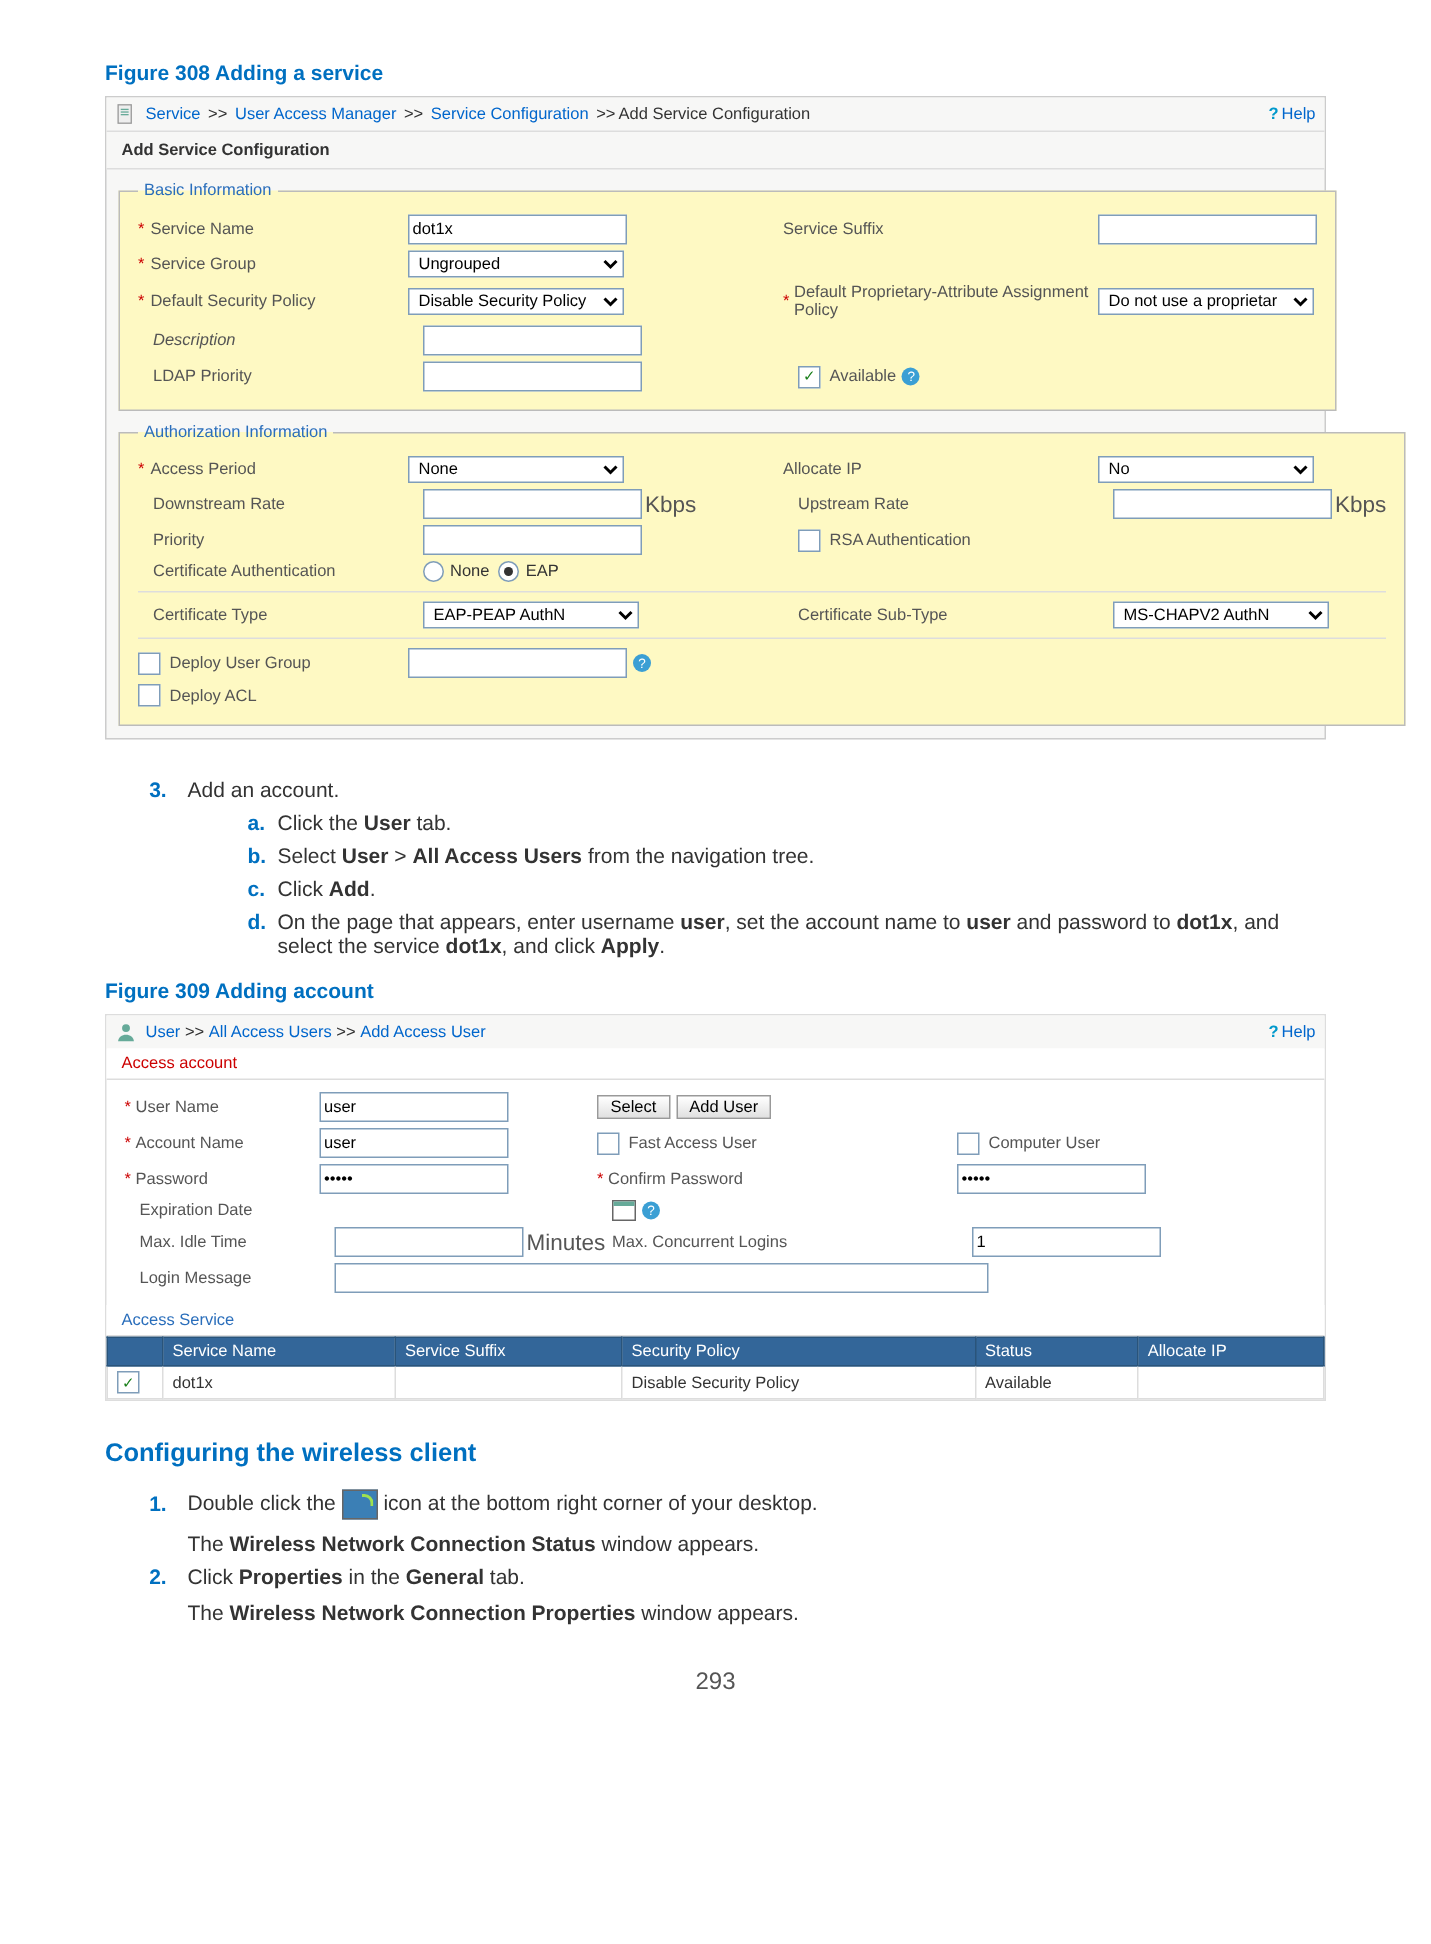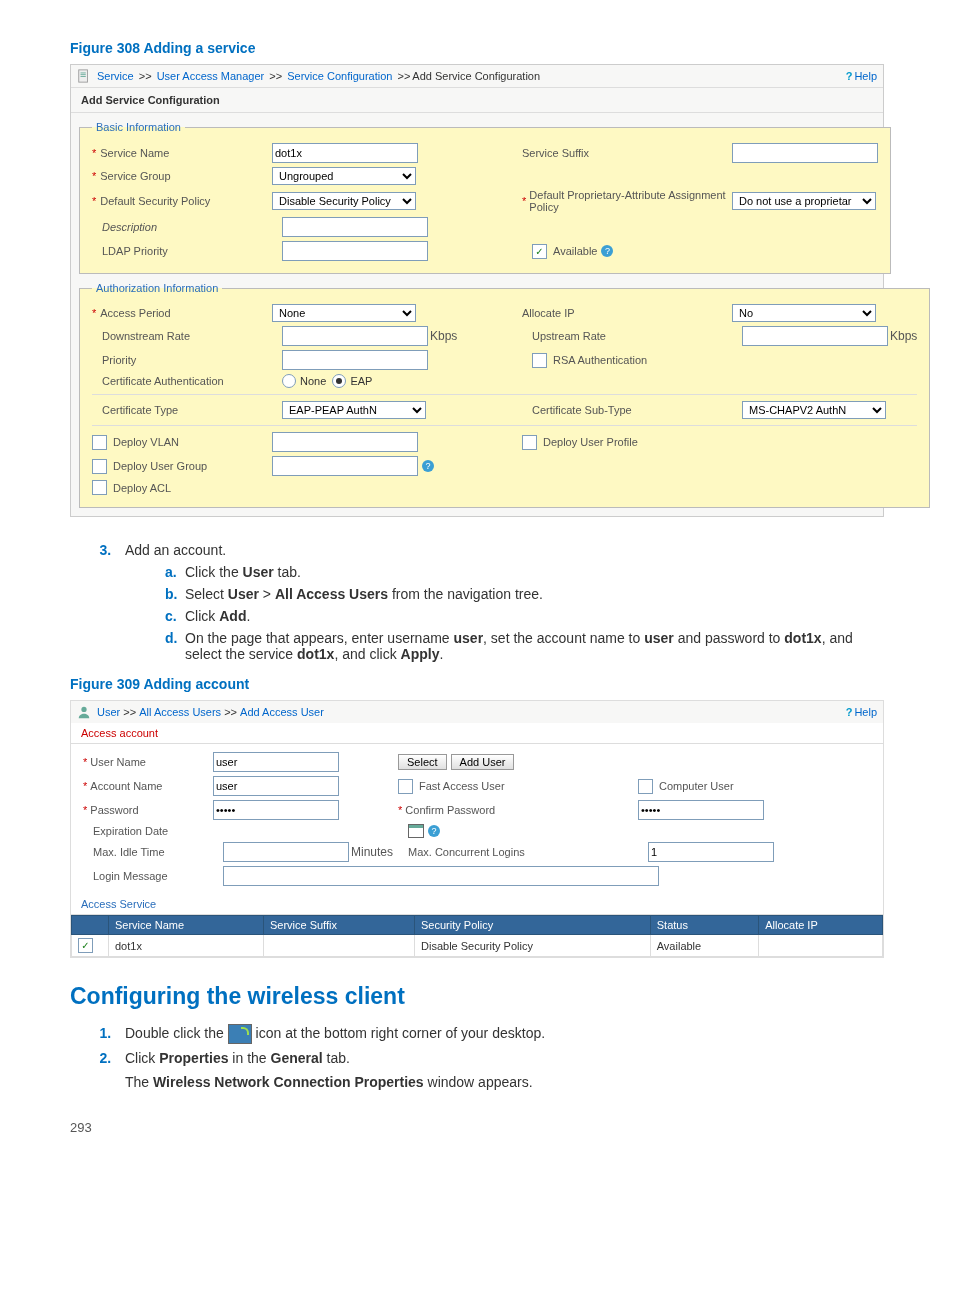--- a/index.html
+++ b/index.html
@@ -77,21 +77,21 @@
   .form-row .ctrl2 { flex:1; display:flex; align-items:center;}
   input.inp, select.sel {
     border: 1px solid #7f9db9;
     font-size: 11px;
     height: 18px;
     padding: 0 2px;
     background: #fff;
   }
   input.inp { width: 140px; }
   select.sel { width: 144px; }
-  .unit { font-size: 12px; color: #555; margin-left:2px;}
+  .unit { font-size: 15px; color: #555; margin-left:2px;}
   .cb {
     width: 13px;
     height: 13px;
     border: 1px solid #7f9db9;
     background: #fff;
     display: inline-flex;
     align-items: center;
     justify-content: center;
     margin-right: 6px;
     font-size: 10px;
@@ -198,21 +198,21 @@
     padding-left:20px;
   }
   ol.substeps>li .subnum{
     position:absolute;
     left:0;
     color:#0070c0;
     font-weight:bold;
   }
   h2.section {
     color:#0070c0;
-    font-size:23px;
+    font-size:17px;
     font-weight:bold;
     margin-top:20px;
     margin-bottom:12px;
   }
   .inline-icon {
     display:inline-block;
     width:22px;height:18px;
     background:#3b7fb5;
     border:1px solid #666;
     vertical-align:middle;
@@ -222,22 +222,23 @@
     content:"";
     position:absolute;
     right:2px;top:2px;
     width:6px;height:6px;
     border:2px solid #9fe04f;
     border-left:none;
     border-bottom:none;
     border-radius:0 6px 0 0;
   }
   .footer-page {
+    text-align:center;
     margin-top:30px;
-    font-size:13px;
+    font-size:16px;
     color:#555;
   }
   .cal-icon { display:inline-block;width:14px;height:12px;border:1px solid #666;background:#fff;position:relative;}
   .cal-icon::after{content:"";position:absolute;top:0;left:0;right:0;height:3px;background:#6a9;}
 </style>
 </head>
 <body>
 
 <div class="figure-title">Figure 308 Adding a service</div>
 <div class="doc-fig">
@@ -369,33 +370,20 @@
       <span class="lbl" style="padding-left:10px;">Certificate Type</span>
       <span class="ctrl">
           <select class="sel"><option>EAP-PEAP AuthN</option></select>
         </span>
       <span class="lbl2">Certificate Sub-Type</span>
       <span class="ctrl2">
           <select class="sel"><option>MS-CHAPV2 AuthN</option></select>
         </span>
     </div>
     <div class="thin-hr"></div>
-    <div class="form-row">
-      <span class="lbl">
-        <span class="cb"></span>
-        <span>Deploy VLAN</span>
-      </span>
-      <span class="ctrl">
-          <input class="inp" value="" style="">
-        </span>
-      <span class="lbl2">
-        <span class="cb"></span>
-        <span>Deploy User Profile</span>
-      </span>
-    </div>
     <div class="form-row">
       <span class="lbl">
         <span class="cb"></span>
         <span>Deploy User Group</span>
       </span>
       <span class="ctrl">
           <input class="inp" value="" style="">
           <span class="info-q">?</span>
         </span>
     </div>
@@ -518,20 +506,21 @@
       <td></td>
     </tr>
   </tbody>
     </table>
 </div>
 
 <h2 class="section">Configuring the wireless client</h2>
 <ol class="steps">
   <li>
     <span>Double click the </span><span class="inline-icon"></span><span> icon at the bottom right corner of your desktop.</span>
+    <div style="margin-top:8px;"><span>The </span><b>Wireless Network Connection Status</b><span> window appears.</span></div>
   </li>
   <li>
     <span>Click </span><b>Properties</b><span> in the </span><b>General</b><span> tab.</span>
     <div style="margin-top:8px;"><span>The </span><b>Wireless Network Connection Properties</b><span> window appears.</span></div>
   </li>
 </ol>
 
 <div class="footer-page">293</div>
 
 </body></html>

